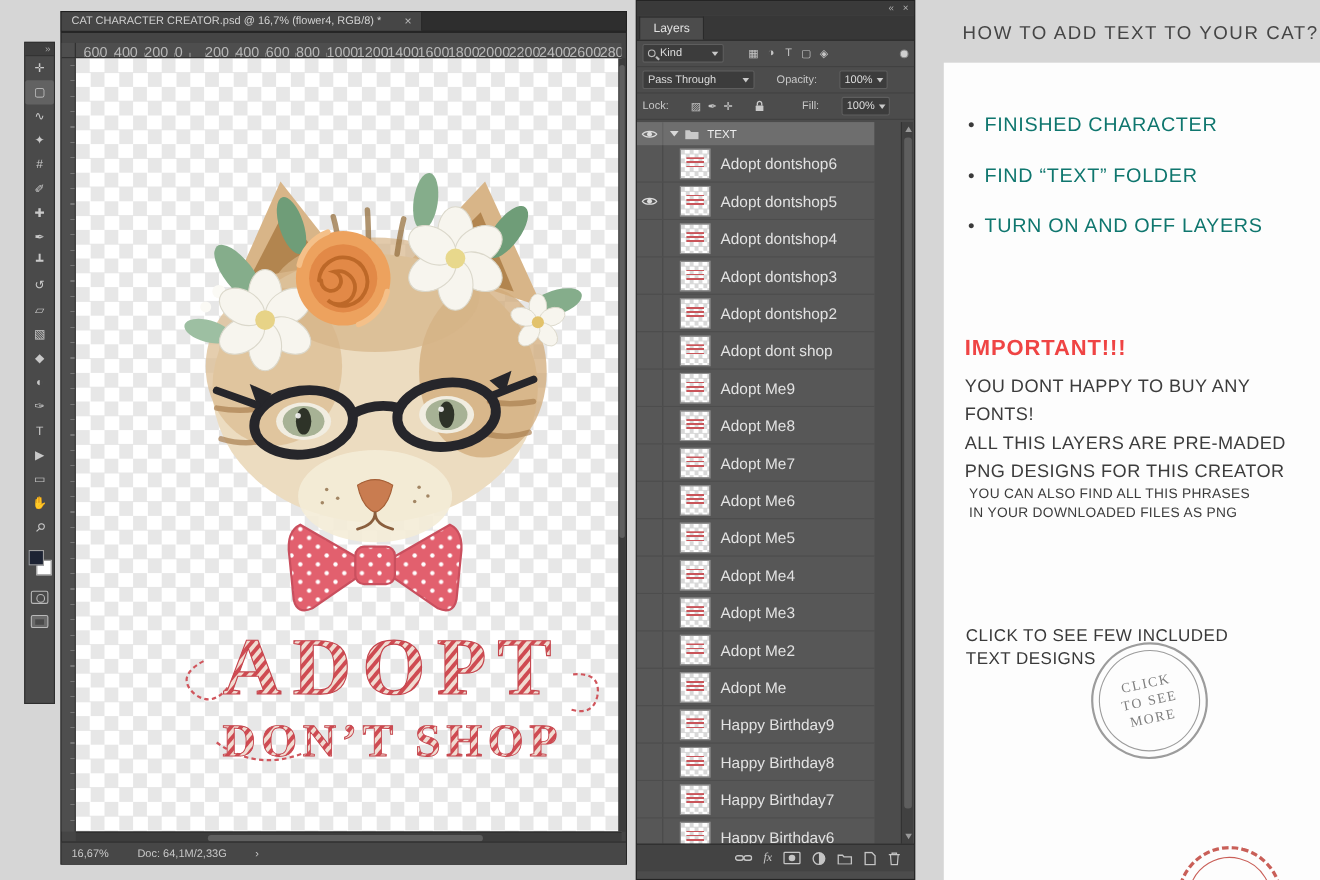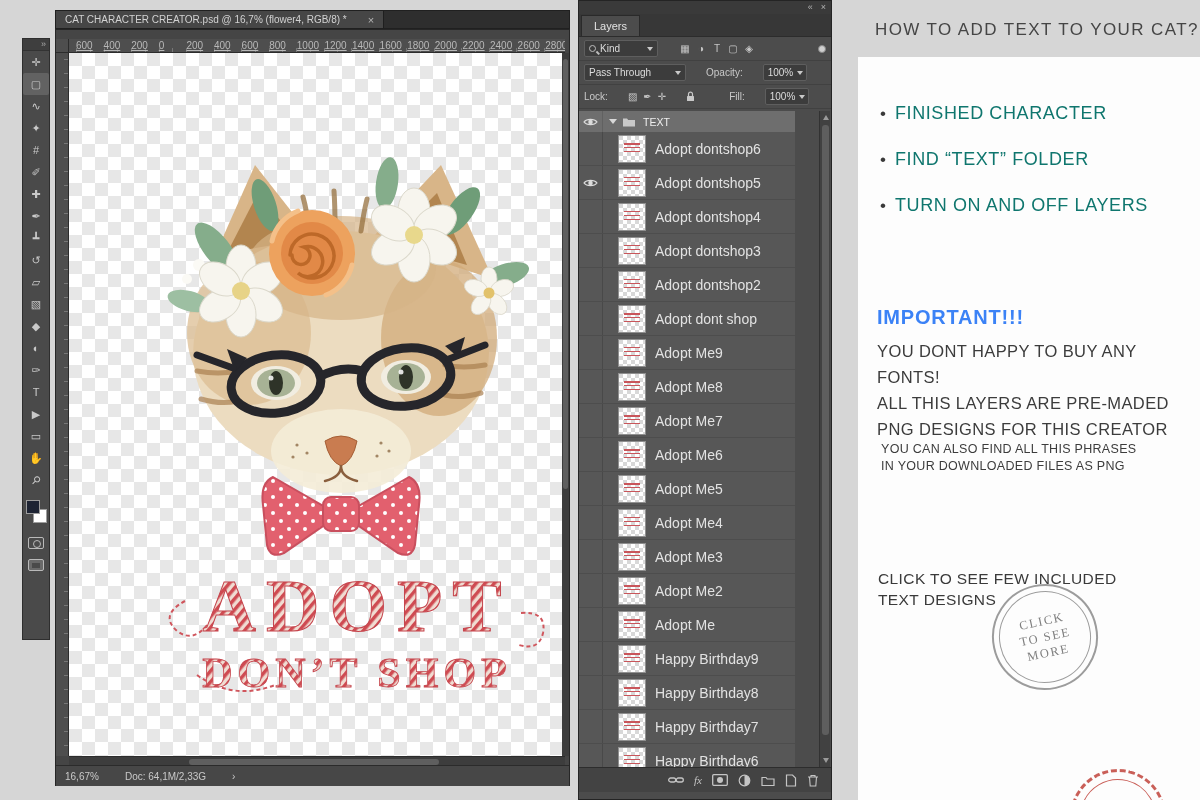--- a/index.html
+++ b/index.html
@@ -10,21 +10,21 @@
   .ps-titlebar { position:absolute; left:55px; top:10px; width:515px; height:19px; background:#2e2e2e; border:1px solid #202020; }
   .ps-doctab { position:absolute; left:0; top:0; height:17px; background:#464646; display:flex; align-items:center; gap:21px; padding:0 9px; border-right:1px solid #1f1f1f; }
   .ps-doctab .tab-title { font-size:10px; color:#d2d2d2; white-space:nowrap; }
   .ps-doctab .tab-close { font-size:11px; color:#b5b5b5; line-height:10px; }
 
   .docwin { position:absolute; left:55px; top:29px; width:515px; height:757px; background:#454545; border:1px solid #262626; }
   .ruler-corner { position:absolute; left:0; top:9px; width:13px; height:14px; background:#4e4e4e; border-right:1px solid #2c2c2c; border-bottom:1px solid #2c2c2c; }
   .ruler-top { position:absolute; left:13px; top:9px; width:496px; height:14px; background:#4e4e4e; border-bottom:1px solid #2c2c2c; overflow:hidden;
     background-image:repeating-linear-gradient(90deg,#777 0 1px,transparent 1px 13.75px);
     background-size:100% 4px; background-position:7px 100%; background-repeat:no-repeat; }
-  .ruler-top .tick { position:absolute; top:1px; font-size:10px; color:#b8b8b8;text-decoration:underline; }
+  .ruler-top .tick { position:absolute; top:1px; font-size:13px; color:#b8b8b8; }
   .ruler-left { position:absolute; left:0; top:23px; width:13px; height:703px; background:#4e4e4e; border-right:1px solid #2c2c2c;
     background-image:repeating-linear-gradient(180deg,#777 0 1px,transparent 1px 14px);
     background-size:4px 100%; background-position:100% 6px; background-repeat:no-repeat; }
   .canvas { position:absolute; left:13px; top:23px; width:496px; height:703px;
     background:repeating-conic-gradient(#ffffff 0% 25%, #e7e7e7 0% 50%) 0 0 / 26px 26px; overflow:hidden; }
   .canvas svg.art { position:absolute; left:0; top:0; }
   .v-scroll { position:absolute; right:0; top:23px; width:7px; height:703px; background:#3d3d3d; }
   .v-thumb { position:absolute; left:1px; top:6px; width:5px; height:430px; background:#5f5f5f; border-radius:3px; }
   .h-scroll { position:absolute; left:13px; top:726px; width:496px; height:9px; background:#3d3d3d; border-top:1px solid #2c2c2c; }
   .h-thumb { position:absolute; left:120px; top:1.5px; width:250px; height:6px; background:#5f5f5f; border-radius:3px; }
@@ -91,21 +91,21 @@
 
   
   .howto-title { position:absolute; left:875px; top:20px; font-size:17px; letter-spacing:1.4px; color:#454545; }
   .white-panel { position:absolute; left:858px; top:57px; width:342px; height:743px; background:#fdfdfd; overflow:hidden; }
   .howto-bullets { position:absolute; left:22px; top:46px; list-style:none; }
   .bullet-item { display:flex; align-items:center; gap:9px; margin-bottom:25px; }
   .bullet-item .dot { font-size:17px; color:#3a3a3a; line-height:1; }
   .bullet-item .bullet-text { font-size:18px; letter-spacing:0.6px; color:#0f766e; }
   .layers-note { position:absolute; left:36px; top:160px; }
   .layers-note div { font-size:9px; line-height:11.5px; letter-spacing:0.2px; color:#484848; }
-  .important-title { position:absolute; left:19px; top:249px; font-size:20px; font-weight:bold; letter-spacing:0.8px; color:#3b82f6; }
+  .important-title { position:absolute; left:19px; top:249px; font-size:20px; font-weight:bold; letter-spacing:0.8px; color:#ef4444; }
   .fonts-note { position:absolute; left:19px; top:281px; }
   .fonts-note div { font-size:16.5px; line-height:26px; letter-spacing:0.4px; color:#3c3c3c; }
   .png-note { position:absolute; left:23px; top:384px; }
   .png-note div { font-size:12.5px; line-height:17px; letter-spacing:0.3px; color:#3c3c3c; }
   .cta-text { position:absolute; left:20px; top:511px; }
   .cta-text div { font-size:15.5px; line-height:21px; letter-spacing:0.4px; color:#3a3a3a; }
   .stamp { position:absolute; left:134px; top:527px; width:106px; height:106px; transform:rotate(-12deg); opacity:0.88; }
   .stamp-outer { position:absolute; inset:0; border:2px solid #8f8f8f; border-radius:50%; }
   .stamp-inner { position:absolute; inset:7px; border:1.3px solid #8f8f8f; border-radius:50%; display:flex; flex-direction:column; align-items:center; justify-content:center; gap:1px; }
   .stamp-line { font-family:"Liberation Serif", serif; font-size:12.5px; letter-spacing:1.6px; color:#6e6e6e; }

